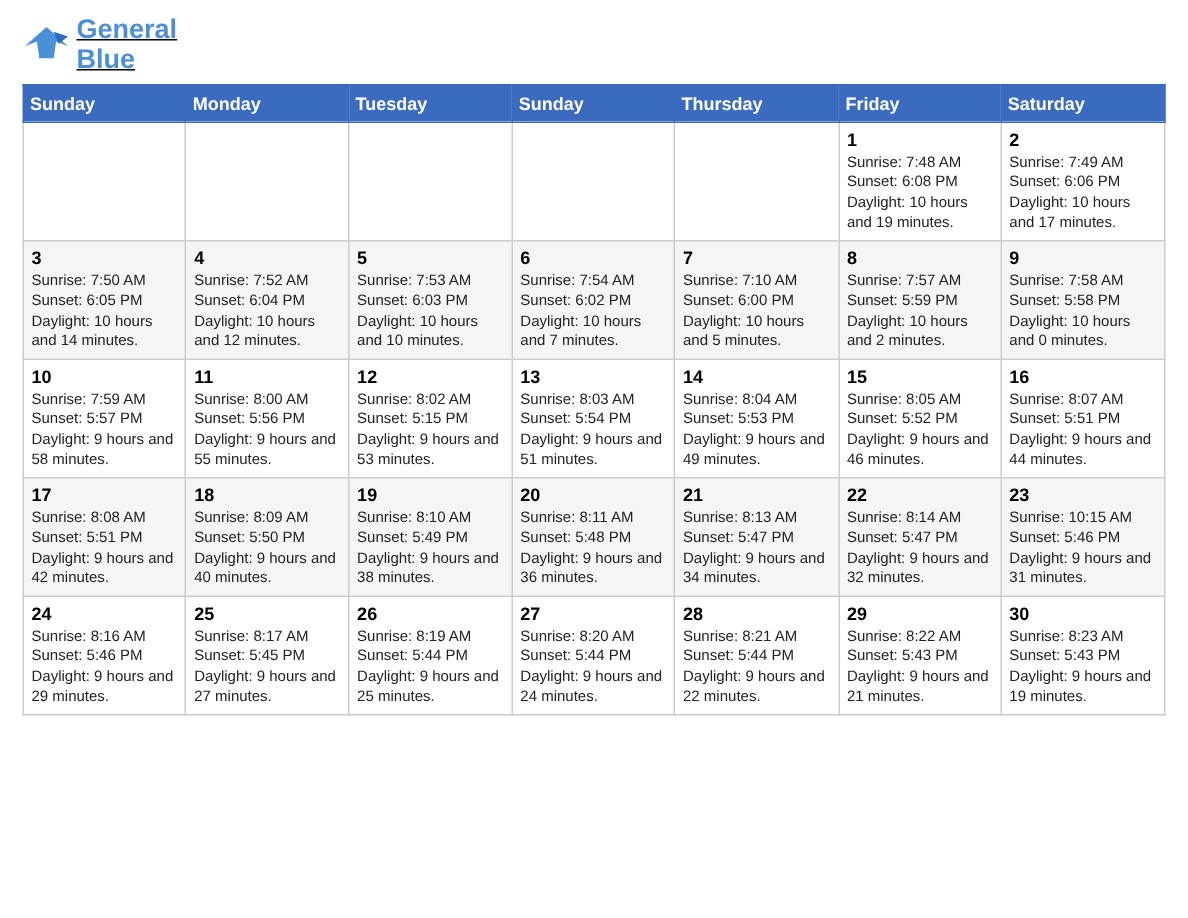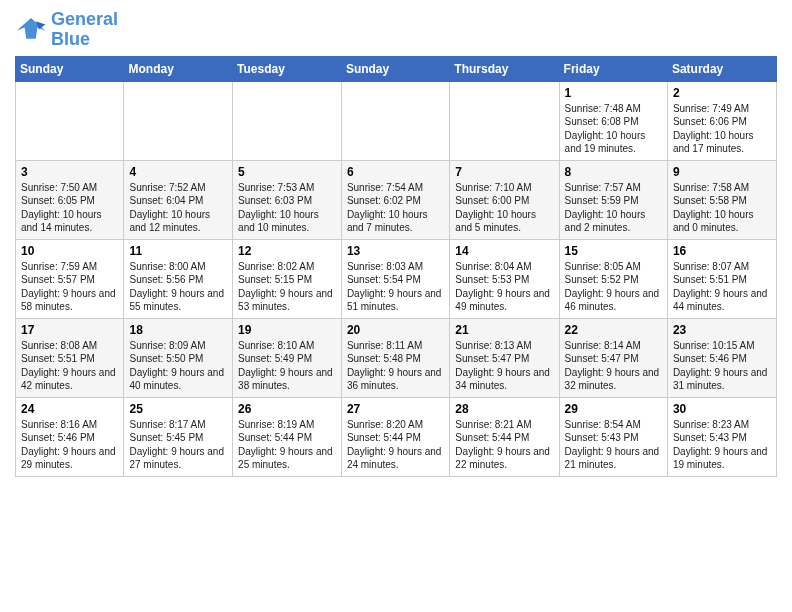--- a/index.html
+++ b/index.html
@@ -8,20 +8,21 @@
       background: #fff;
       width: 792px;
       min-height: 612px;
       padding: 10px 15px;
     }
     .header {
       display: flex;
       justify-content: space-between;
       align-items: flex-start;
       margin-bottom: 6px;
+      text-decoration: underline;
     }
     .logo {
       display: flex;
       align-items: center;
       gap: 4px;
     }
     .logo-text {
       font-size: 18px;
       font-weight: bold;
       color: #1a3a6b;
@@ -292,21 +293,21 @@
 Daylight: 9 hours and 24 minutes.</div>
         </td>
         <td>
           <span class="day-num">28</span>
           <div class="day-info">Sunrise: 8:21 AM
 Sunset: 5:44 PM
 Daylight: 9 hours and 22 minutes.</div>
         </td>
         <td>
           <span class="day-num">29</span>
-          <div class="day-info">Sunrise: 8:54 AM
+          <div class="day-info">Sunrise: 8:22 AM
 Sunset: 5:43 PM
 Daylight: 9 hours and 21 minutes.</div>
         </td>
         <td>
           <span class="day-num">30</span>
           <div class="day-info">Sunrise: 8:23 AM
 Sunset: 5:43 PM
 Daylight: 9 hours and 19 minutes.</div>
         </td>
       </tr>

